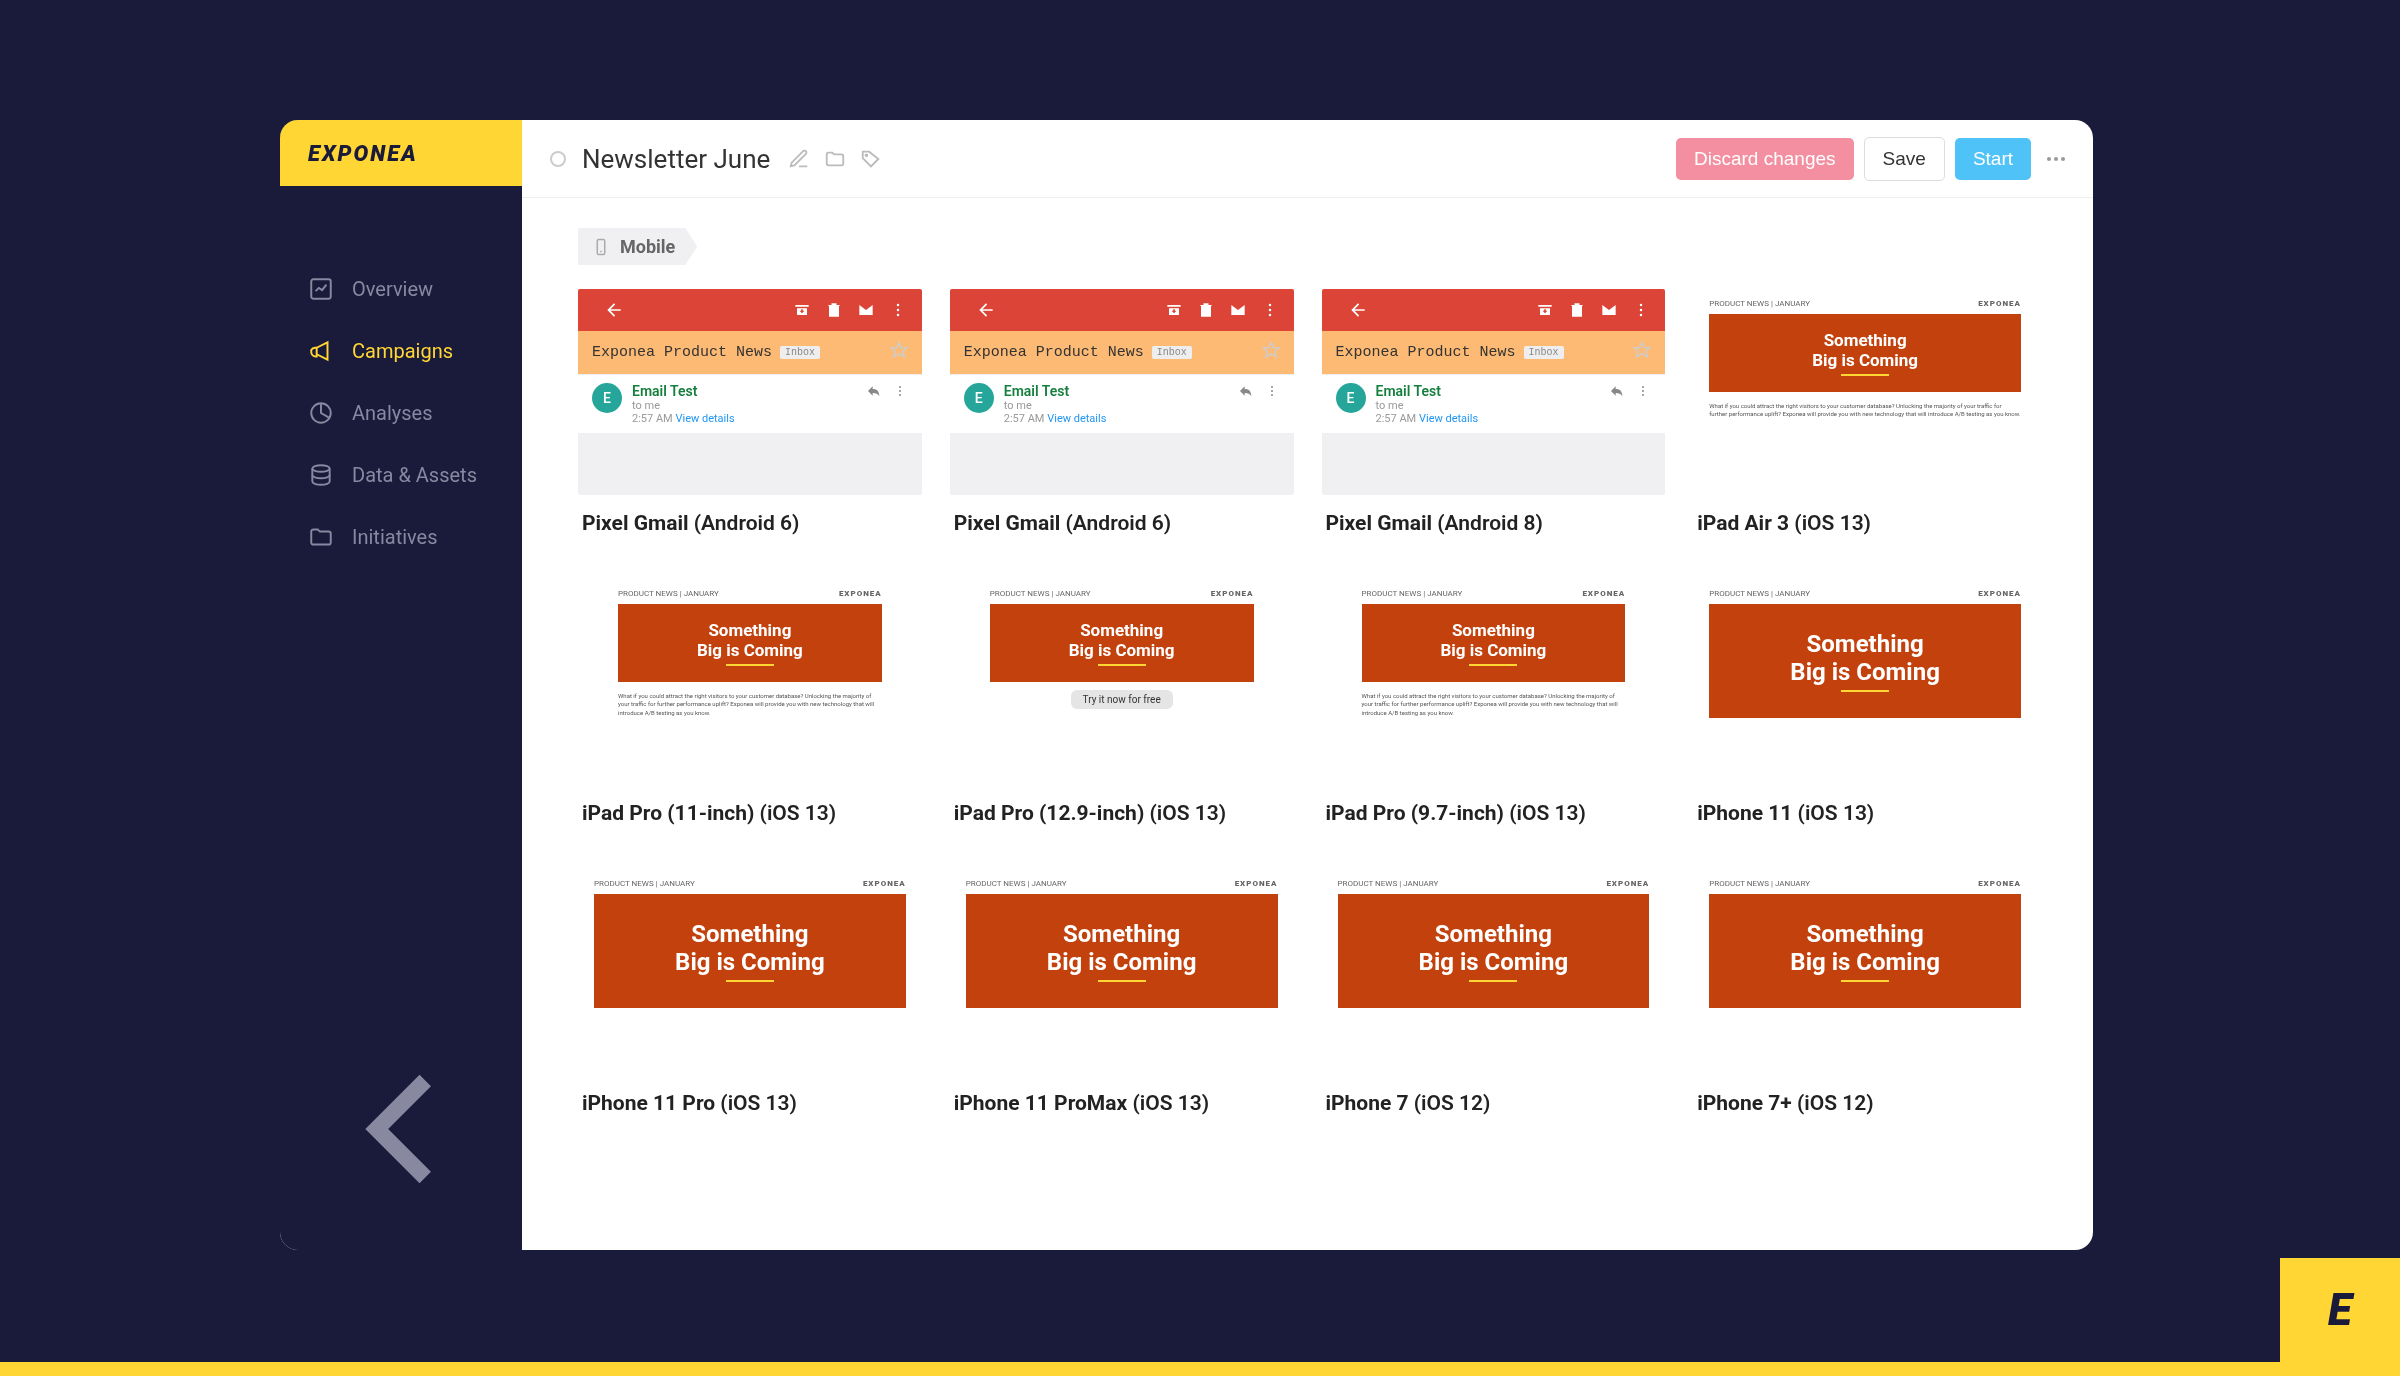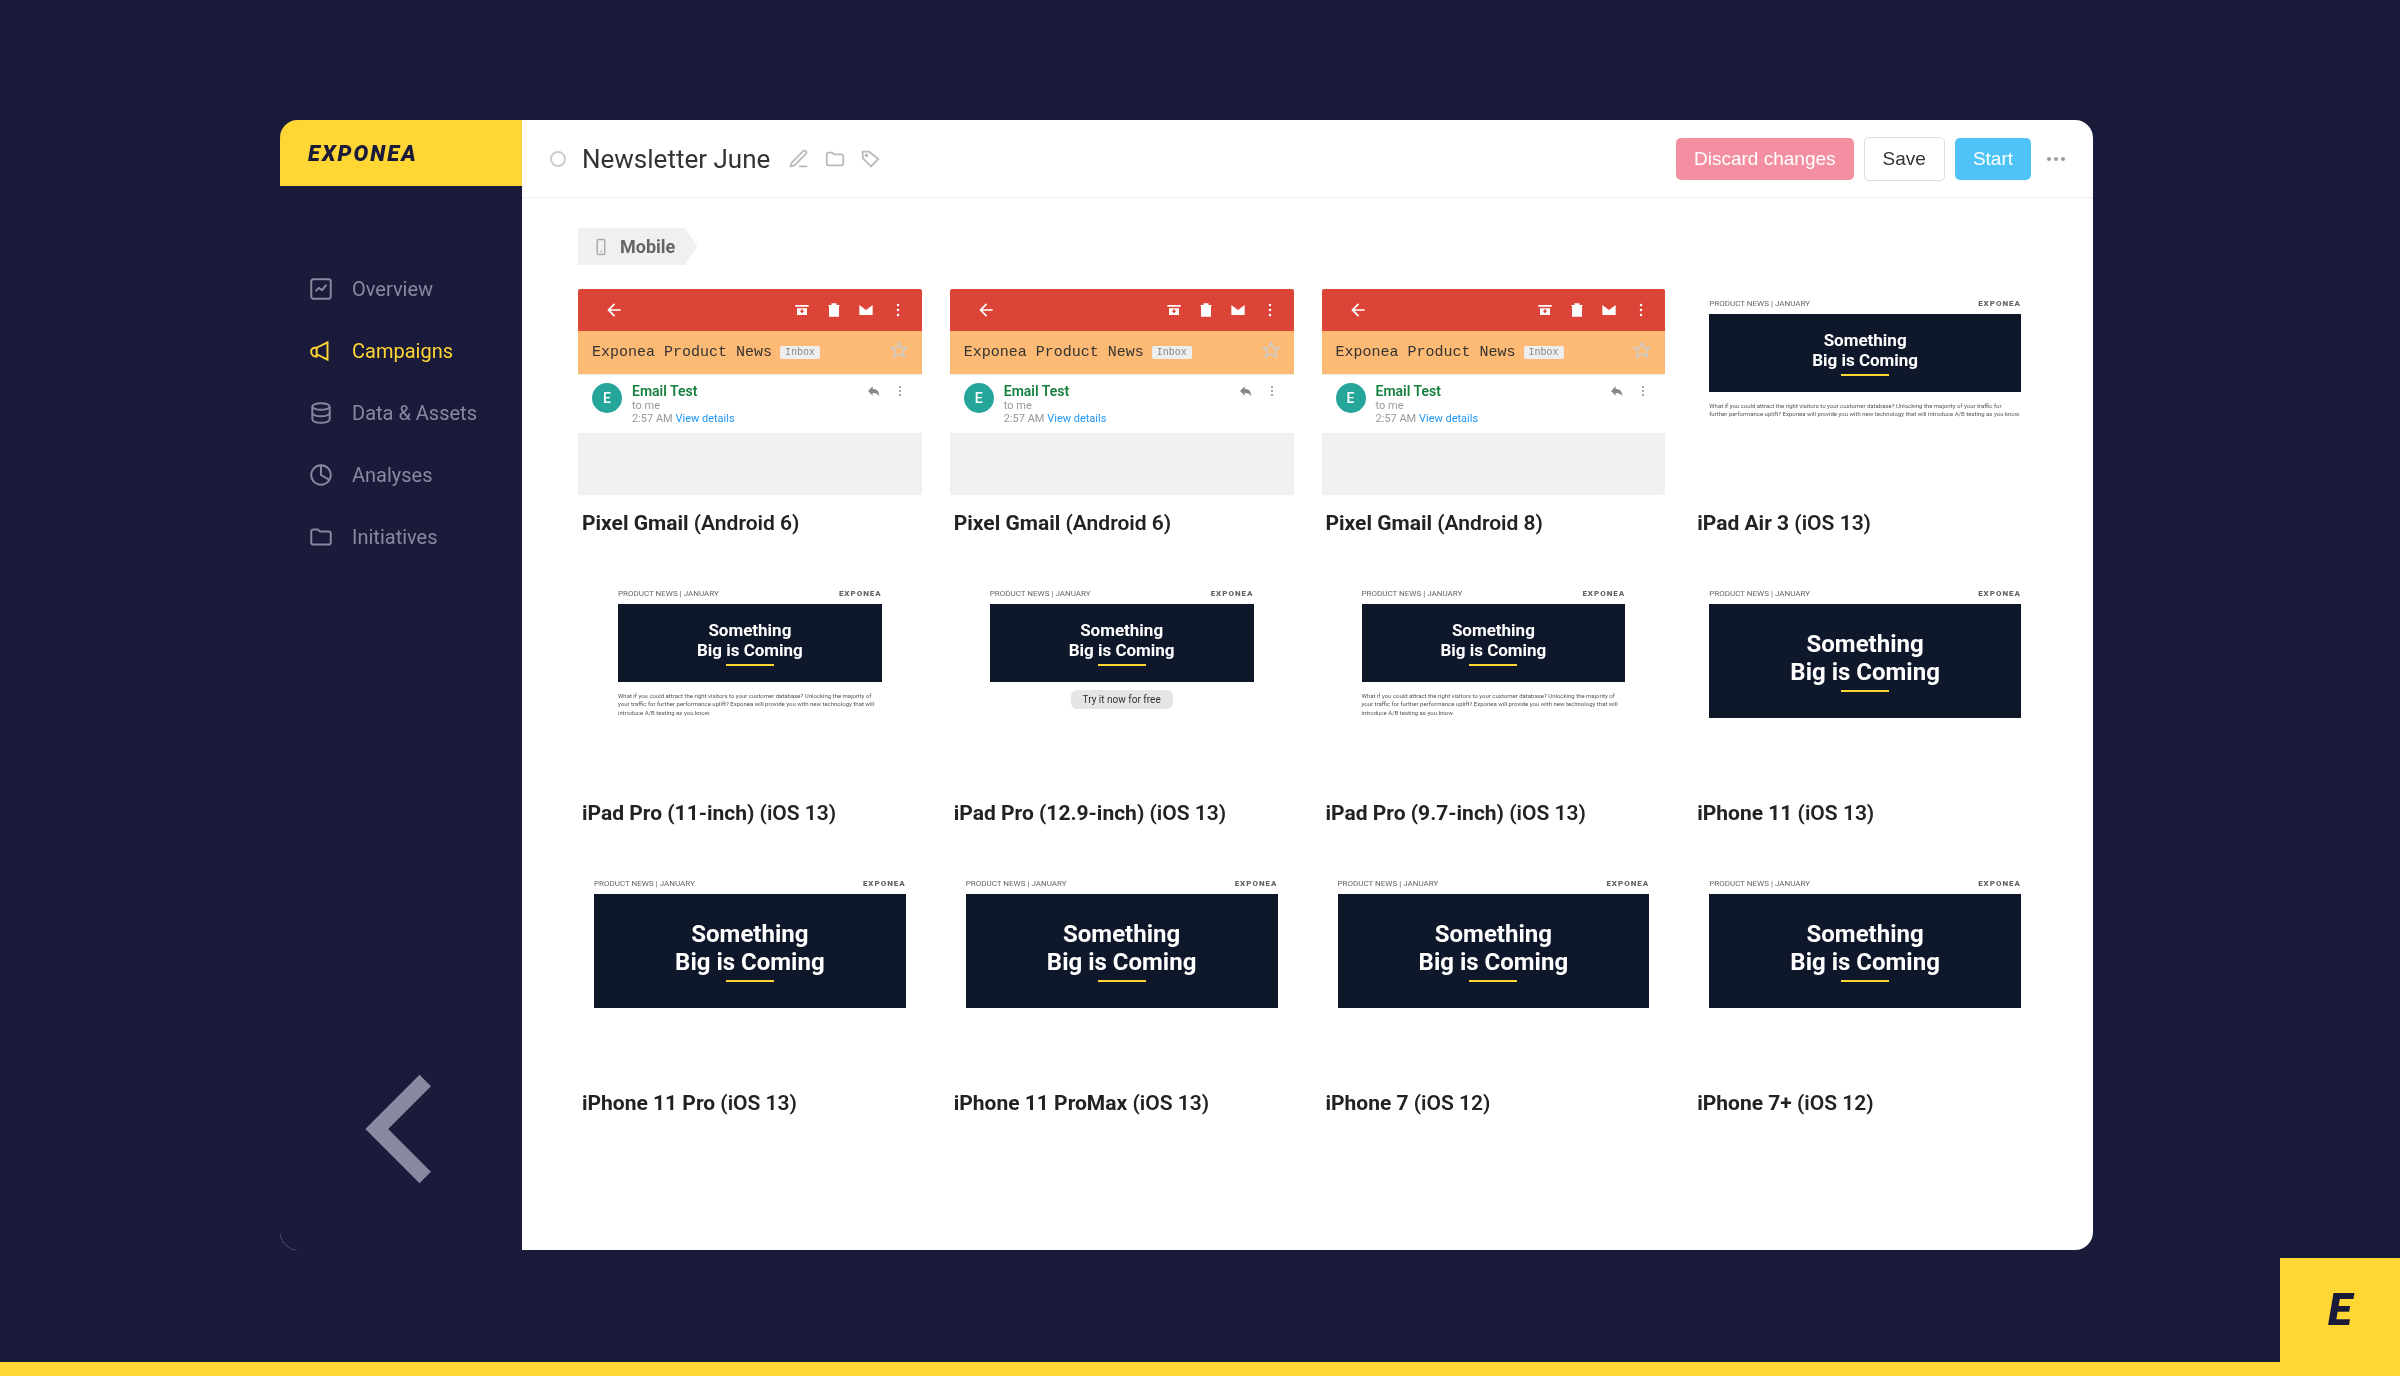--- a/index.html
+++ b/index.html
@@ -194,21 +194,21 @@
 .sender-to{color:#999;font-size:11px;}
 .sender-time{color:#999;font-size:11px;}
 .view-details{color:#2196f3;font-size:11px;}
 .sender-right{display:flex;gap:10px;color:#888;align-items:flex-start;}
 
 
 .ipad-body{background:#fff;flex:1;padding:10px 16px;display:flex;flex-direction:column;}
 .ipad-small .ipad-body{padding:10px 40px;}
 .ipad-header{display:flex;justify-content:space-between;align-items:center;font-size:8px;color:#666;margin-bottom:6px;}
 .ipad-header .brand{font-weight:900;letter-spacing:1px;font-size:8px;}
-.hero-box{background:#0f172a;color:#fff;padding:16px 10px;text-align:center;}
+.hero-box{background:#c2410c;color:#fff;padding:16px 10px;text-align:center;}
 .hero-line1{font-size:17px;font-weight:700;}
 .hero-line2{font-size:17px;font-weight:700;}
 .iphone .hero-box{padding:26px 10px;}
 .iphone .hero-line1{font-size:24px;}
 .iphone .hero-line2{font-size:24px;}
 .hero-underline{width:48px;height:2px;background:#ffd633;margin:4px auto 0 auto;}
 .body-text{font-size:6px;color:#555;margin-top:10px;line-height:1.4;}
 .cta-btn{background:#e5e5e5;color:#333;font-size:10px;padding:4px 12px;margin:8px auto 0 auto;display:inline-block;align-self:center;border-radius:6px;}
 
 .device-label{padding:16px 4px;font-size:21px;color:#222;}
@@ -245,35 +245,35 @@
             <svg viewBox="0 0 24 24" fill="none" stroke="currentColor" stroke-width="1.8">
               <path d="M3 11v2a4 4 0 004 4h1v-8H7a4 4 0 00-4 2z"></path>
               <path d="M8 9l10-5v16L8 15"></path>
             </svg>
           </div>
         <span>Campaigns</span>
       </div>
       <div class="nav-item">
         <div class="nav-icon">
             <svg viewBox="0 0 24 24" fill="none" stroke="currentColor" stroke-width="1.8">
+              <circle cx="12" cy="12" r="9"></circle>
+              <path d="M12 3v9l7 4"></path>
+            </svg>
+          </div>
+        <span>Analyses</span>
+      </div>
+      <div class="nav-item">
+        <div class="nav-icon">
+            <svg viewBox="0 0 24 24" fill="none" stroke="currentColor" stroke-width="1.8">
               <ellipse cx="12" cy="6" rx="8" ry="3"></ellipse>
               <path d="M4 6v12c0 1.7 3.6 3 8 3s8-1.3 8-3V6"></path>
               <path d="M4 12c0 1.7 3.6 3 8 3s8-1.3 8-3"></path>
             </svg>
           </div>
         <span>Data &amp; Assets</span>
-      </div>
-      <div class="nav-item">
-        <div class="nav-icon">
-            <svg viewBox="0 0 24 24" fill="none" stroke="currentColor" stroke-width="1.8">
-              <circle cx="12" cy="12" r="9"></circle>
-              <path d="M12 3v9l7 4"></path>
-            </svg>
-          </div>
-        <span>Analyses</span>
       </div>
       <div class="nav-item">
         <div class="nav-icon">
             <svg viewBox="0 0 24 24" fill="none" stroke="currentColor" stroke-width="1.8">
               <path d="M3 7a2 2 0 012-2h4l2 2h8a2 2 0 012 2v8a2 2 0 01-2 2H5a2 2 0 01-2-2V7z"></path>
             </svg>
           </div>
         <span>Initiatives</span>
       </div>
     </div>

